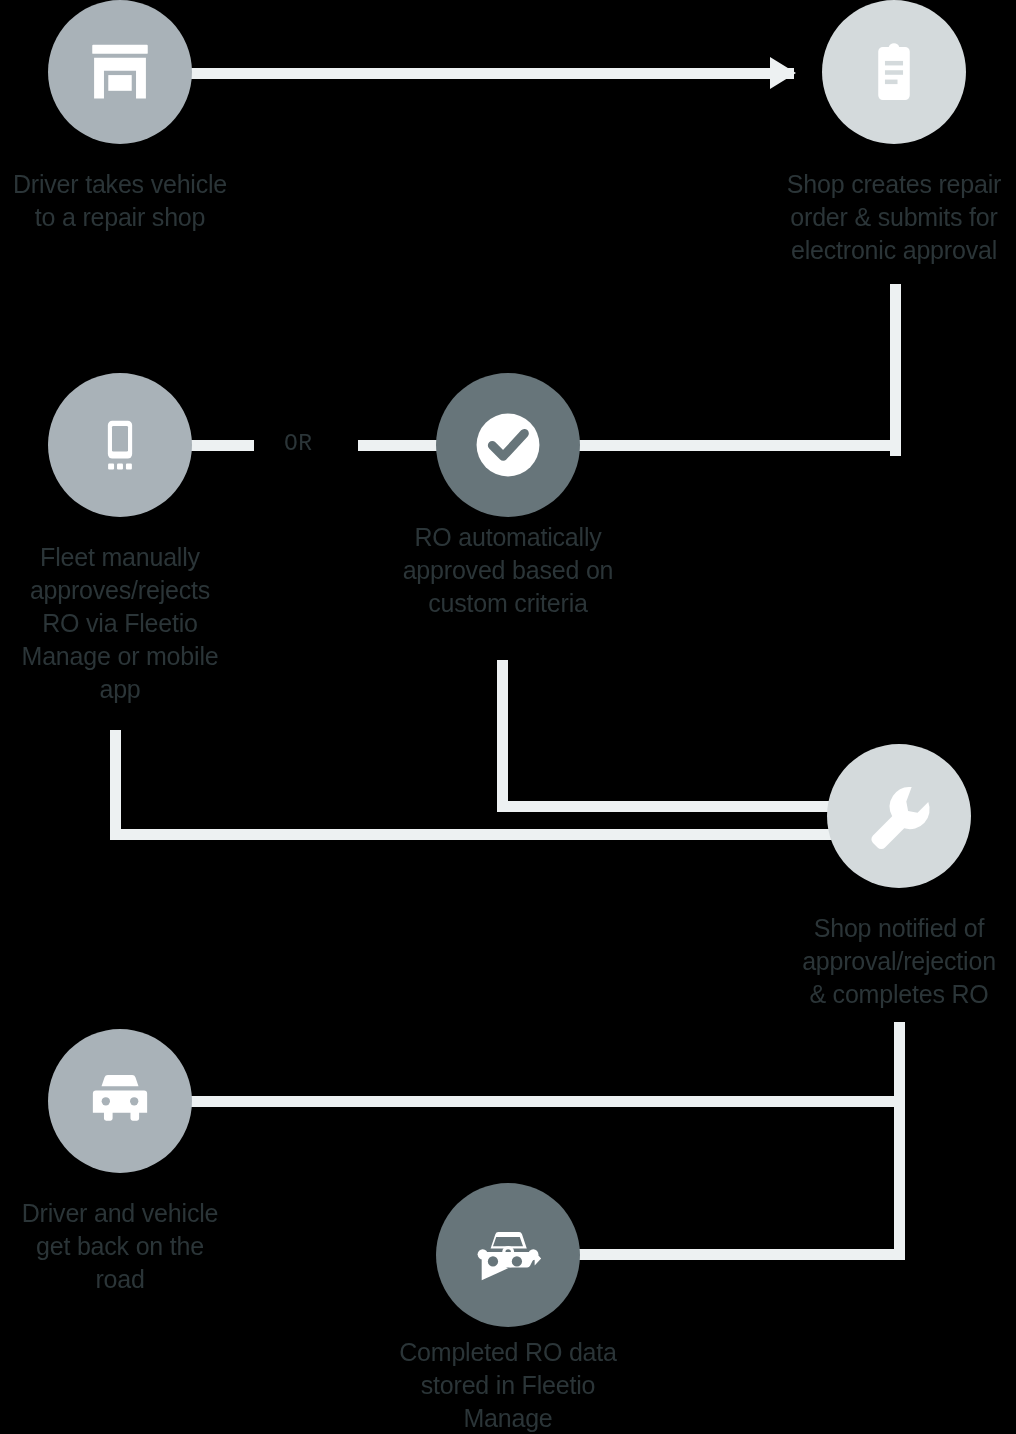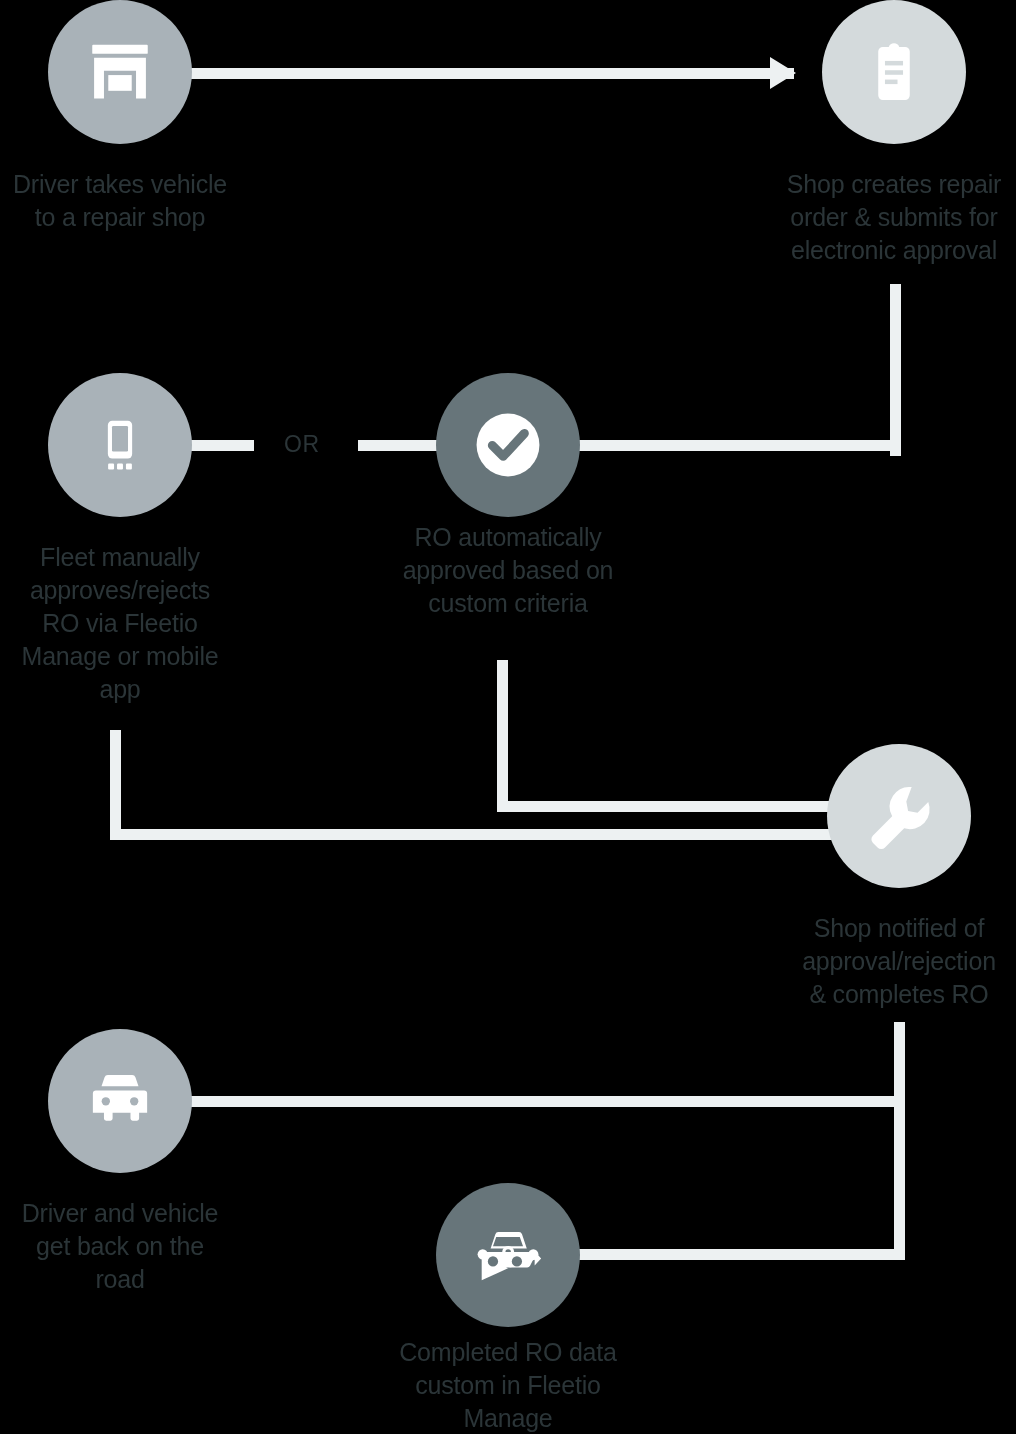--- a/index.html
+++ b/index.html
@@ -63,21 +63,21 @@
 <div id="canvas">
 
   <div class="conn" style="left:178px; top:68px; width:616px; height:11px;"></div>
   <div class="arrowhead" style="left:770px; top:57px;"></div>
 
   <div class="conn" style="left:890px; top:284px; width:11px; height:172px;"></div>
   <div class="conn" style="left:568px; top:440px; width:333px; height:11px;"></div>
 
   <div class="conn" style="left:190px; top:440px; width:64px; height:11px;"></div>
   <div class="conn" style="left:358px; top:440px; width:88px; height:11px;"></div>
-  <div class="or-label" style="left:284px; top:433px;">OR</div>
+  <div class="or-label" style="left:284px; top:433px;font-family:Liberation Mono, monospace;">OR</div>
 
   <div class="conn" style="left:497px; top:660px; width:11px; height:152px;"></div>
   <div class="conn" style="left:497px; top:801px; width:345px; height:11px;"></div>
 
   <div class="conn" style="left:110px; top:730px; width:11px; height:110px;"></div>
   <div class="conn" style="left:110px; top:829px; width:732px; height:11px;"></div>
 
   <div class="conn" style="left:894px; top:1022px; width:11px; height:238px;"></div>
 
   <div class="conn" style="left:190px; top:1096px; width:715px; height:11px;"></div>
@@ -187,17 +187,17 @@
           <path d="M3.5 11.1 h17 l-2.0 4.0 a1.0 1.0 0 0 1-0.9 0.56 H6.4 a1.0 1.0 0 0 1-0.9-0.56 Z"></path>
           <path d="M4.3 11.6 L4.3 19.4 L12.0 15.9 Z"></path>
           <path d="M12.0 15.9 L19.8 13.4 L19.8 15.1 L21.7 13.0 L19.8 10.9 L19.8 12.5 Z"></path>
           <circle cx="7.6" cy="13.9" r="1.5" fill="#67757a"></circle>
           <circle cx="14.6" cy="13.9" r="1.5" fill="#67757a"></circle>
           <path d="M10.3 11.1 a1.75 1.75 0 0 1 3.5 0 v0.8 h-0.95 v-0.8 a0.8 0.8 0 0 0-1.6 0 v0.8 h-0.95 Z" fill="#ffffff"></path>
         </svg>
       </span>
     </div>
     <div class="caption" style="left:368px; top:1336px; width:280px;">Completed RO data
-custom in Fleetio
+stored in Fleetio
 Manage</div>
   </div>
 
 </div>
 
 </body></html>

